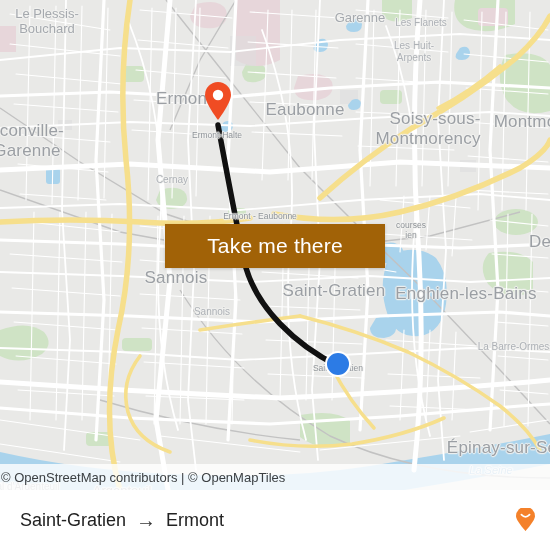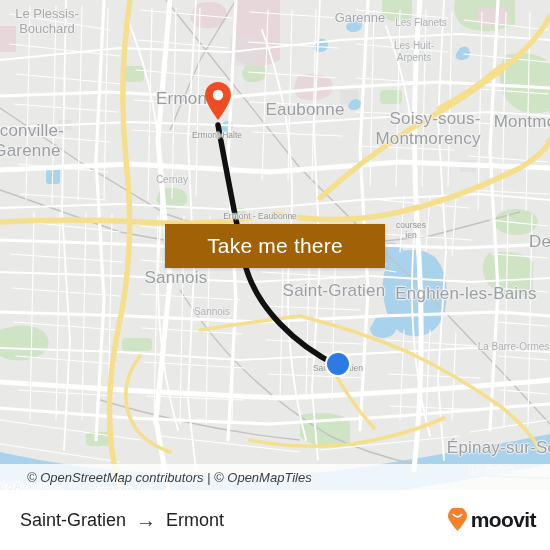--- a/index.html
+++ b/index.html
@@ -58,25 +58,24 @@
     cursor:pointer;
     display:flex;align-items:center;justify-content:center;
     box-shadow:0 1px 3px rgba(0,0,0,.18);
   }
 
   
   #attribution{
     position:absolute;left:0;bottom:0;width:550px;height:26px;
     background:rgba(255,255,255,.80);
     display:flex;align-items:center;
-    padding-left:27px;
+    padding-left:1px;
     box-sizing:border-box;
     font-size:13px;color:#3c4043;
     white-space:pre;
-    font-style:italic;
   }
 
   
   #footer{
     position:absolute;left:0;top:490px;width:550px;height:60px;
     background:#ffffff;
     display:flex;align-items:center;
     box-sizing:border-box;
     padding:0 14px 0 20px;
   }
@@ -322,16 +321,15 @@
     <div id="route-summary">
       <span>Saint-Gratien</span>
       <span class="arrow">→</span>
       <span>Ermont</span>
     </div>
     <div id="brand">
       <svg width="21" height="24" viewBox="0 0 21 24">
         <path d="M10.5,23 C10.5,23 20,12.5 20,8.2 A9.5,9.5 0 1 0 1,8.2 C1,12.5 10.5,23 10.5,23 Z" fill="#f4812a"></path>
         <path d="M6.4,6.6 q4.1,4.4 8.2,0" fill="none" stroke="#ffffff" stroke-width="1.7" stroke-linecap="round"></path>
       </svg>
-      <span class="wordmark">moovit</span>
     </div>
   </div>
 </div>
 
 </body></html>

